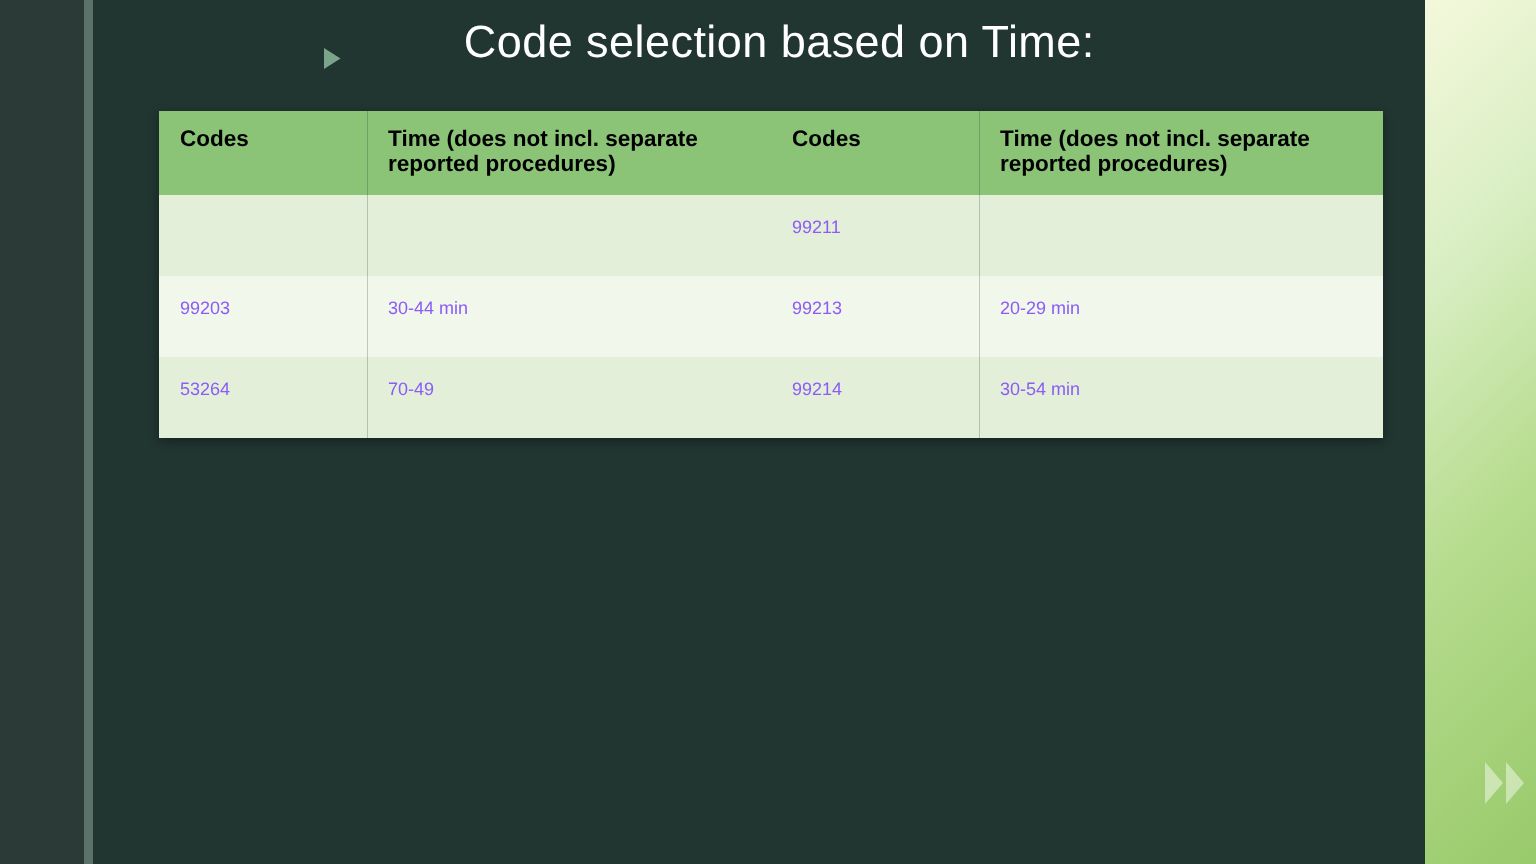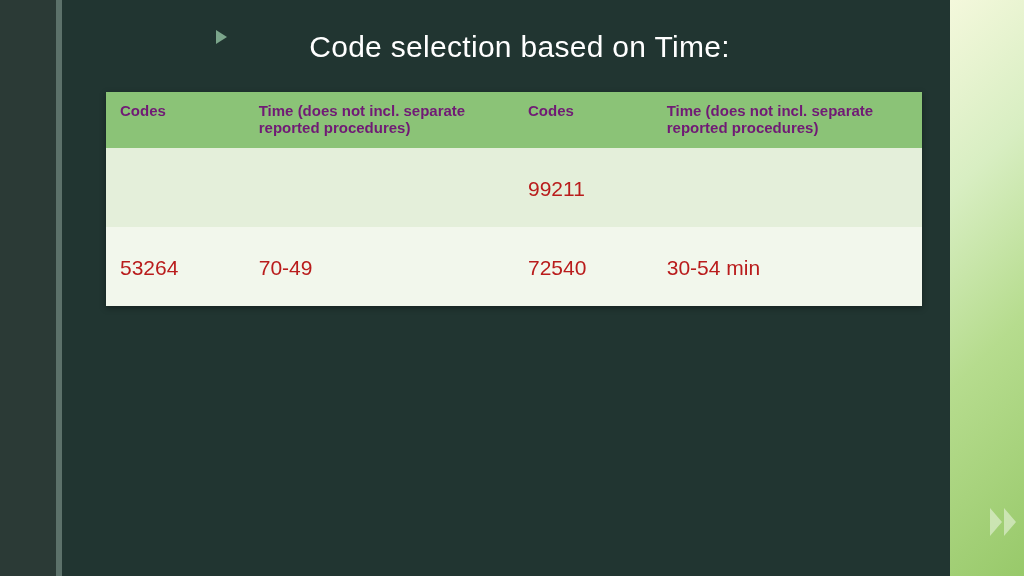--- a/index.html
+++ b/index.html
@@ -14,21 +14,21 @@
   }
   .left-accent {
     position: absolute; left: 56px; top: 0; width: 6px; height: 576px;
     background: #b7d9cc; opacity: .35;
   }
   .content {
     position: absolute; left: 62px; top: 0; right: 74px; bottom: 0;
     background: #213531;
     padding: 0 28px 0 44px;
   }
-  .title-row { display: flex; align-items: flex-start; padding-top: 30px; }
+  .title-row { display: flex; align-items: flex-end; padding-top: 12px; }
   .flag {
     width: 0; height: 0; margin-left: 110px; margin-right: 0;
     border-left: 11px solid #7ba58b;
     border-top: 7px solid transparent;
     border-bottom: 7px solid transparent;
   }
   h1.title {
     flex: 1; text-align: center; color: #ffffff; font-weight: 400;
     font-size: 30px; letter-spacing: .3px;
     margin-left: -110px;
@@ -36,26 +36,26 @@
   .tbl {
     margin-top: 28px;
     width: 100%;
     border-collapse: collapse;
     table-layout: fixed;
     box-shadow: 0 2px 6px rgba(0,0,0,.35);
   }
   .tbl col.c-code { width: 17%; }
   .tbl col.c-time { width: 33%; }
   .tbl th {
-    background: #8bc377; color: #701a75; text-align: left;
+    background: #8bc377; color: #000000; text-align: left;
     font-size: 15px; font-weight: 700; padding: 10px 14px 12px 14px;
     vertical-align: top;
   }
   .tbl td {
-    font-size: 21px; color: #b91c1c; padding: 29px 14px 26px 14px;
+    font-size: 12px; color: #8b5cf6; padding: 14px 14px 26px 14px;
     vertical-align: top;
   }
   .tbl tbody tr:nth-child(odd)  td { background: #e4efda; }
   .tbl tbody tr:nth-child(even) td { background: #f2f7ec; }
   .chevrons {
     position: absolute; right: 8px; bottom: 40px; display: flex; gap: 2px;
   }
   .chevrons span {
     display: inline-block; width: 0; height: 0;
     border-top: 14px solid transparent;
@@ -91,23 +91,29 @@
         </tr>
       </thead>
       <tbody>
         <tr>
           <td></td>
           <td></td>
           <td>99211</td>
           <td></td>
         </tr>
         <tr>
+          <td>99203</td>
+          <td>30-44 min</td>
+          <td>99213</td>
+          <td>20-29 min</td>
+        </tr>
+        <tr>
           <td>53264</td>
           <td>70-49</td>
-          <td>72540</td>
+          <td>99214</td>
           <td>30-54 min</td>
         </tr>
       </tbody>
     </table>
   </div>
 
   <div class="right-band">
     <div class="chevrons">
       <span></span>
         <span></span>

